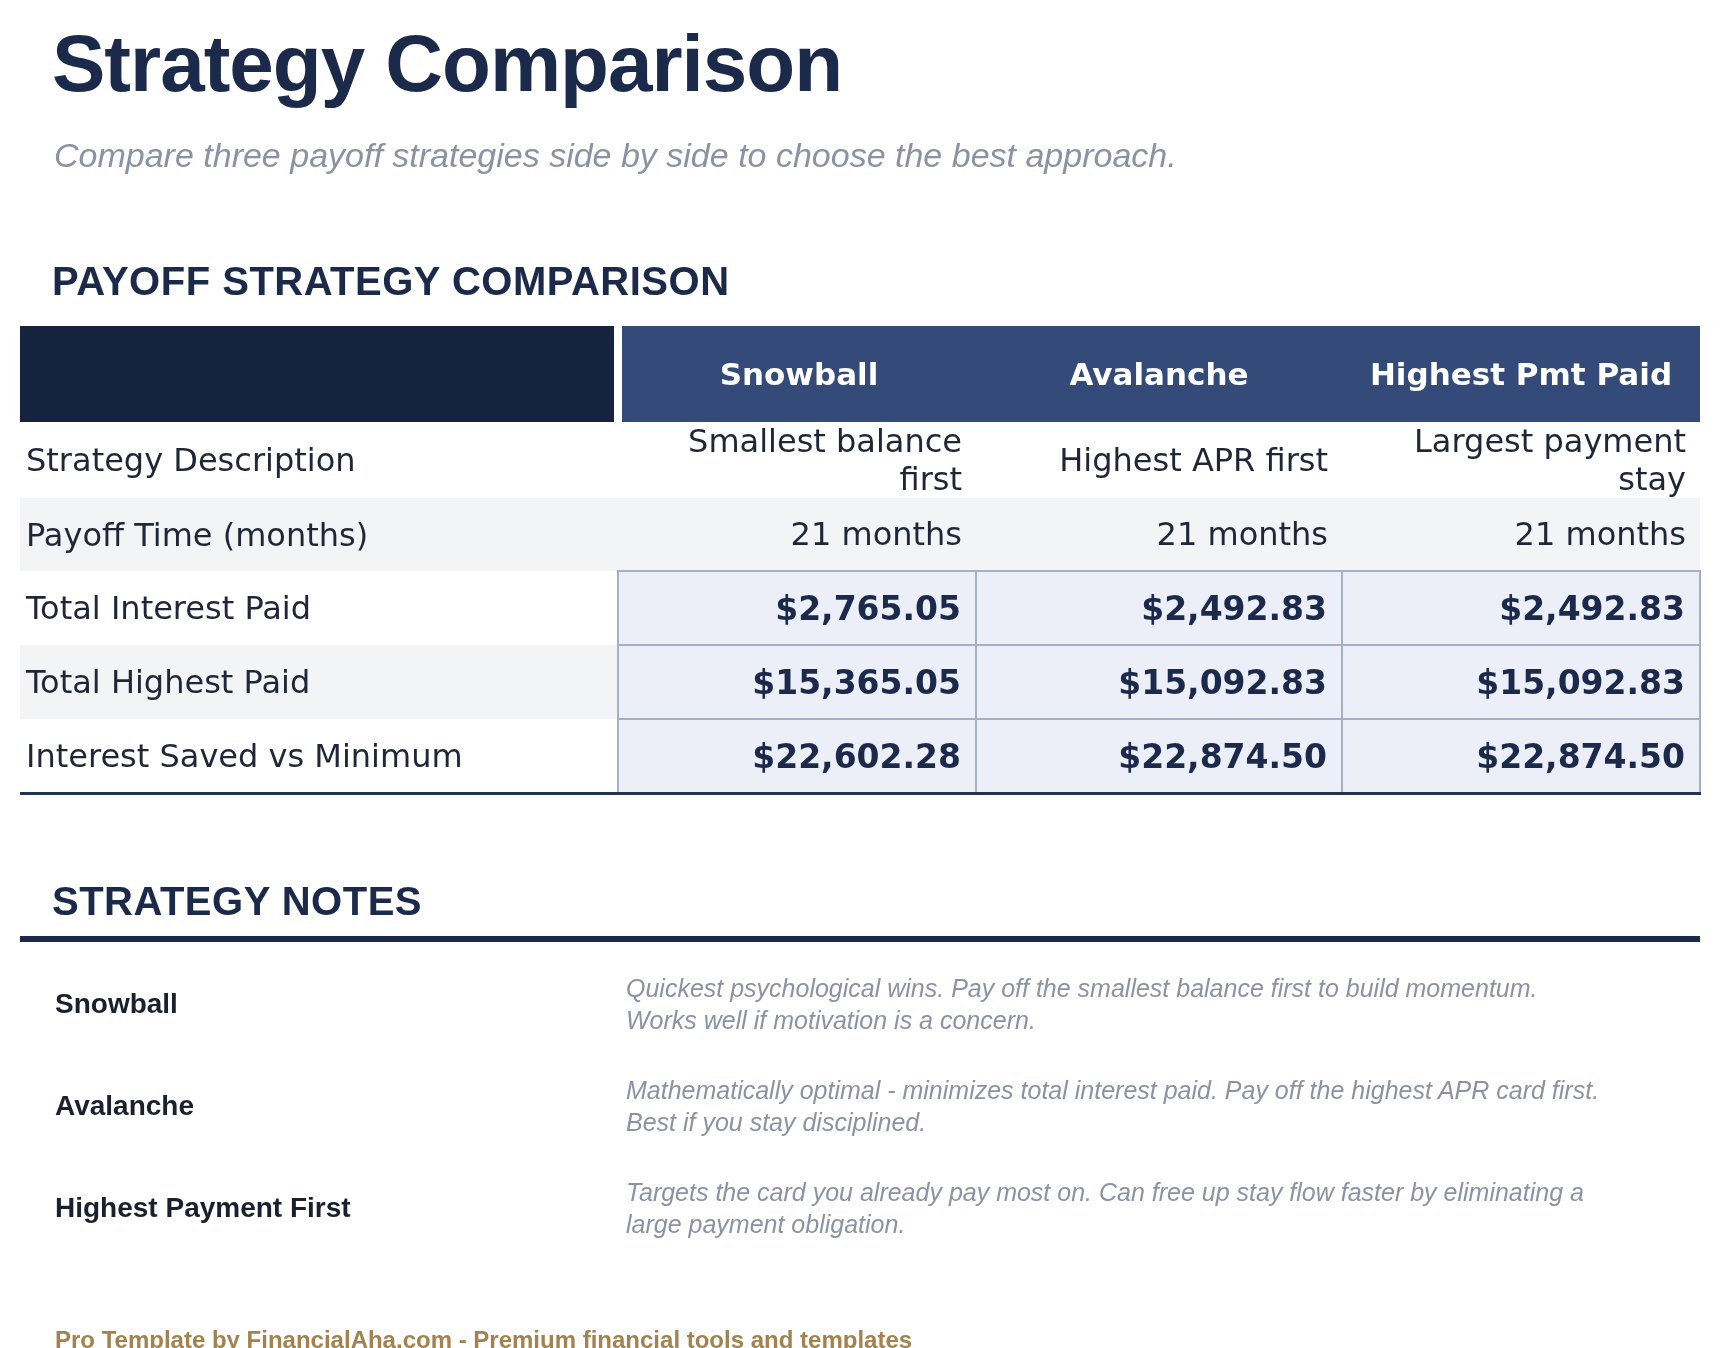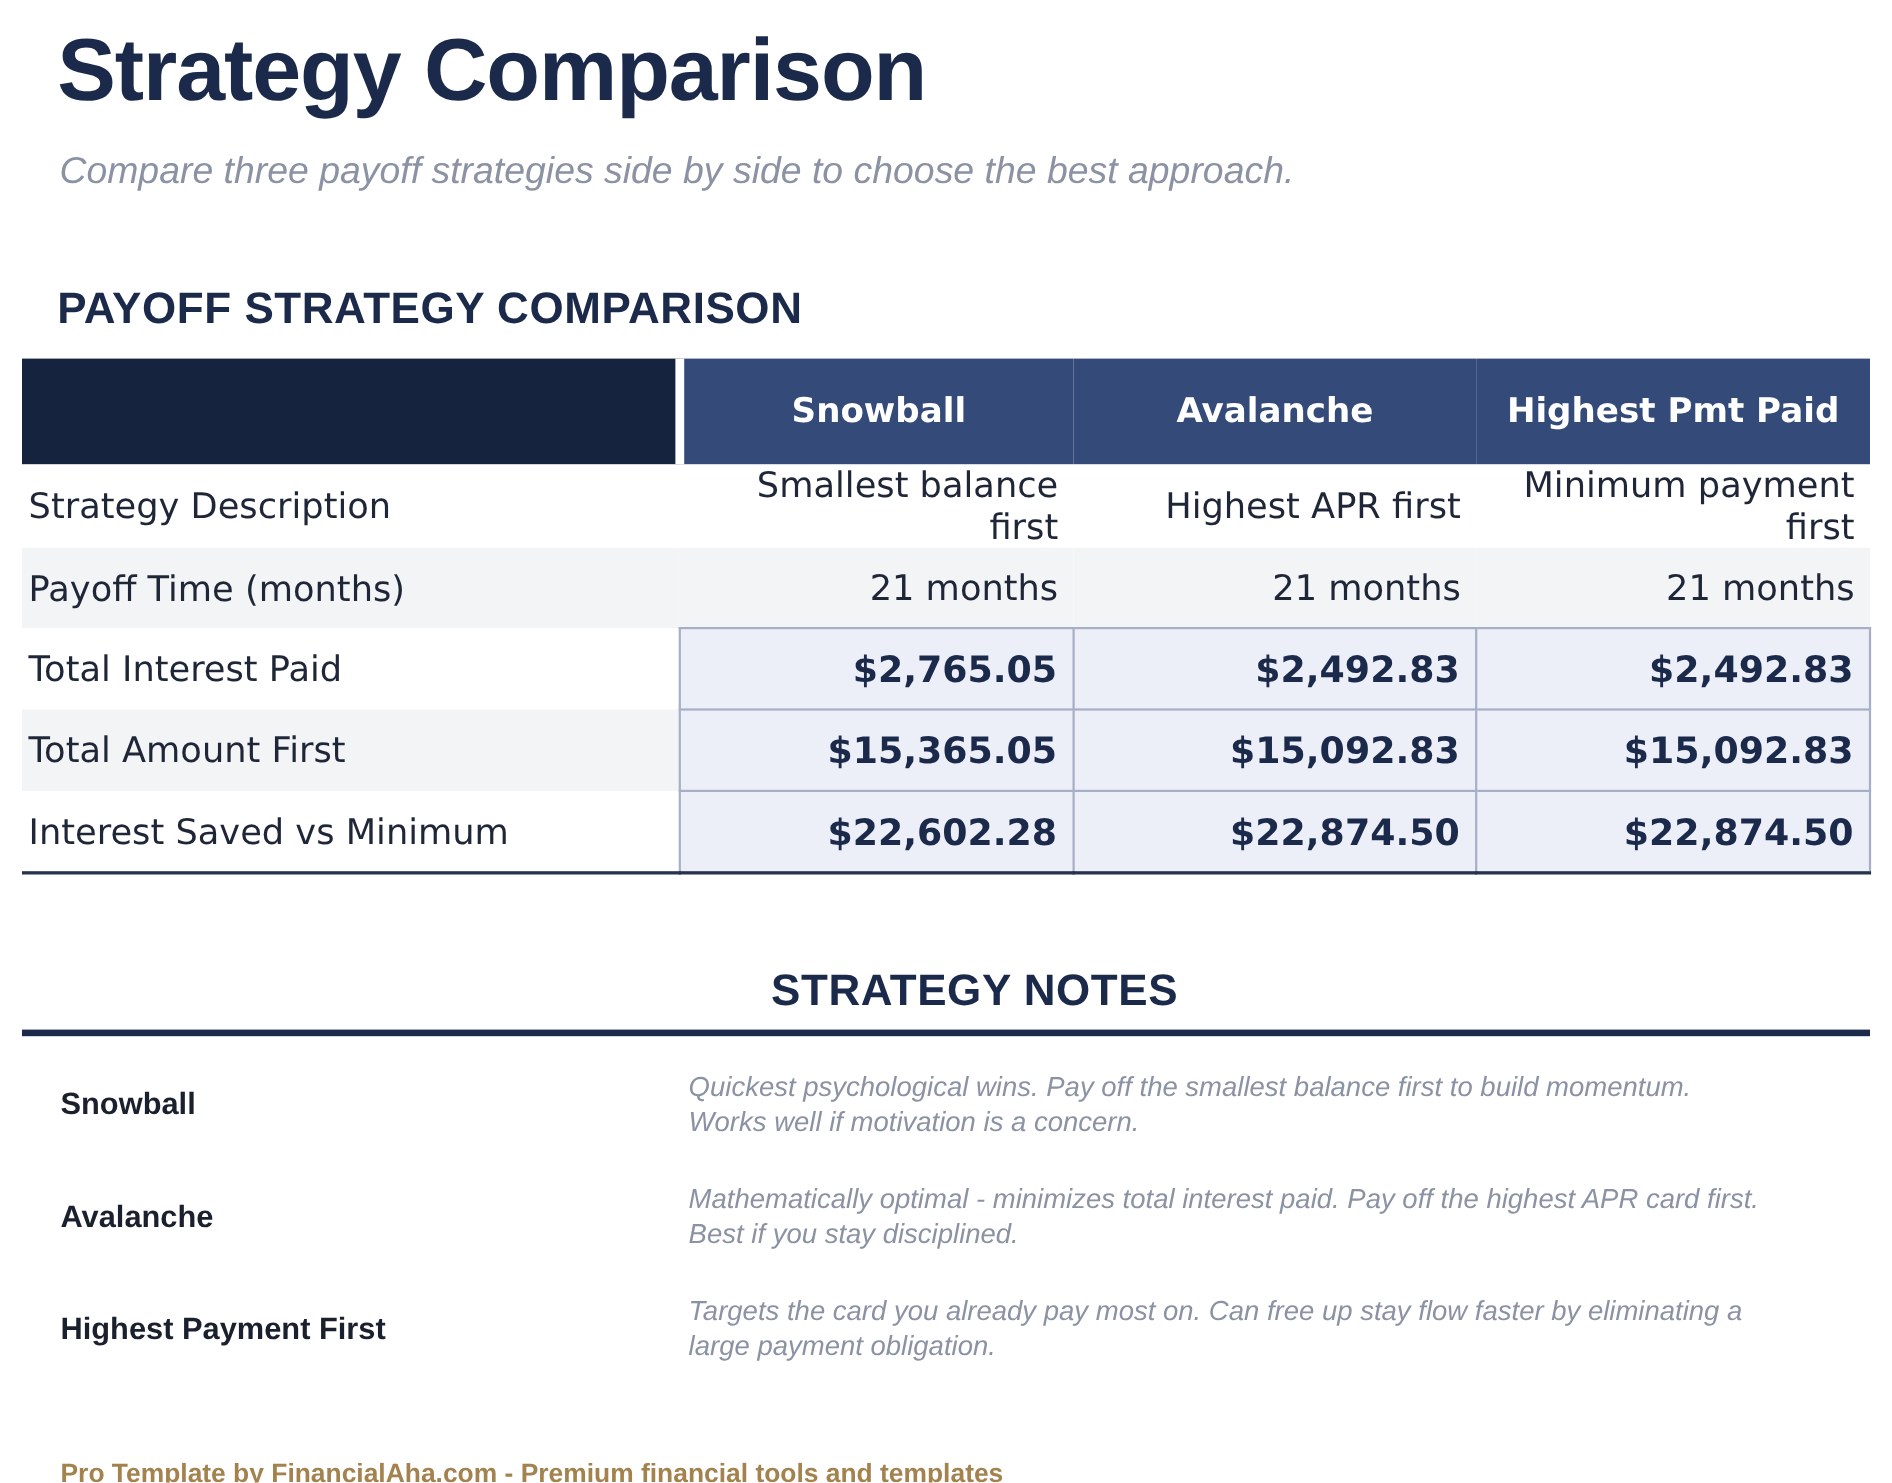--- a/index.html
+++ b/index.html
@@ -64,21 +64,21 @@
   td.cell-val{text-align:right;}
   tr.row-gray td{background:var(--row-gray,#f3f4f6);}
   tr.row-money td.cell-money{
     background:var(--cell-blue,#eceff8);
     border:2px solid var(--cell-border,#a6afc5);
     font-weight:bold;
     color:var(--navy,#1b2a4a);
     font-size:33px;
   }
   
-  .notes-heading{text-align:center;}
+  .notes-heading{}
   .notes-rule{
     margin:12px 0 0 20px;
     width:1680px;height:6px;
     background:var(--navy,#1b2a4a);
     border:none;
   }
   .notes-list{margin-top:26px;}
   .note-row{
     display:flex;align-items:center;
     padding-left:55px;
@@ -125,36 +125,36 @@
         <th class="th-col">Snowball</th>
         <th class="th-col">Avalanche</th>
         <th class="th-col">Highest Pmt Paid</th>
       </tr>
     </thead>
     <tbody>
       <tr>
         <td class="cell-label">Strategy Description</td>
         <td class="cell-val">Smallest balance first</td>
         <td class="cell-val">Highest APR first</td>
-        <td class="cell-val">Minimum payment first</td>
+        <td class="cell-val">Largest payment stay</td>
       </tr>
       <tr class="row-gray">
         <td class="cell-label">Payoff Time (months)</td>
         <td class="cell-val">21 months</td>
         <td class="cell-val">21 months</td>
         <td class="cell-val">21 months</td>
       </tr>
       <tr class="row-money">
         <td class="cell-label">Total Interest Paid</td>
         <td class="cell-val cell-money">$2,765.05</td>
         <td class="cell-val cell-money">$2,492.83</td>
         <td class="cell-val cell-money">$2,492.83</td>
       </tr>
       <tr class="row-gray row-money">
-        <td class="cell-label">Total Amount First</td>
+        <td class="cell-label">Total Highest Paid</td>
         <td class="cell-val cell-money">$15,365.05</td>
         <td class="cell-val cell-money">$15,092.83</td>
         <td class="cell-val cell-money">$15,092.83</td>
       </tr>
       <tr class="row-money">
         <td class="cell-label">Interest Saved vs Minimum</td>
         <td class="cell-val cell-money">$22,602.28</td>
         <td class="cell-val cell-money">$22,874.50</td>
         <td class="cell-val cell-money">$22,874.50</td>
       </tr>

